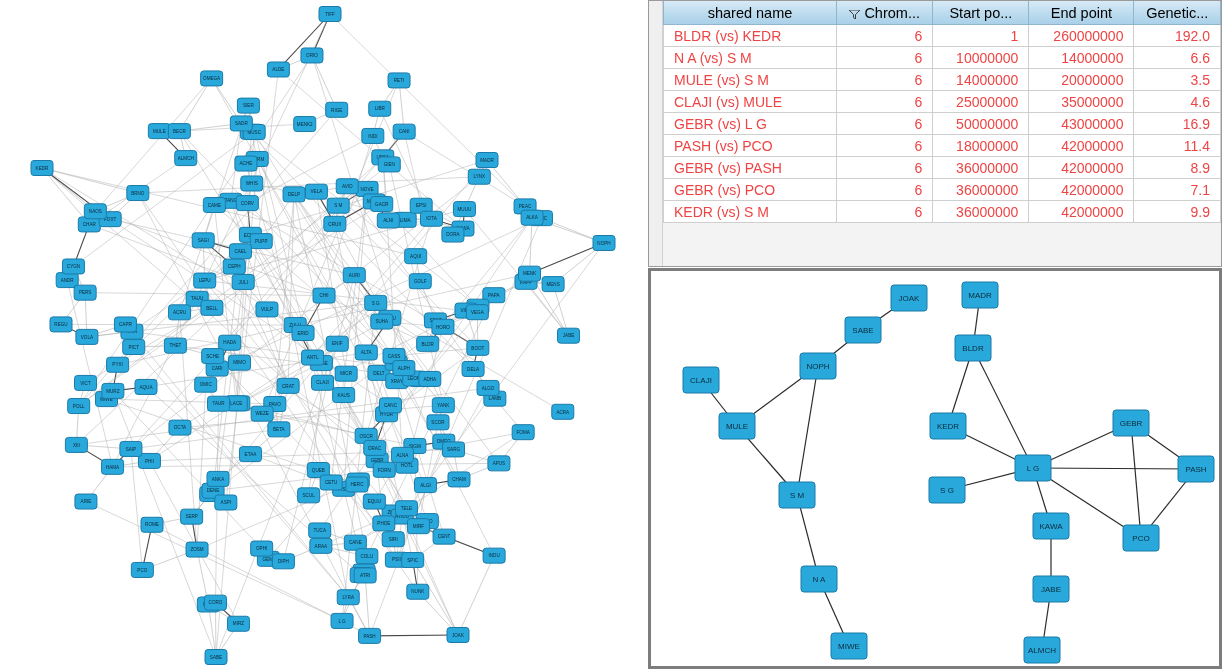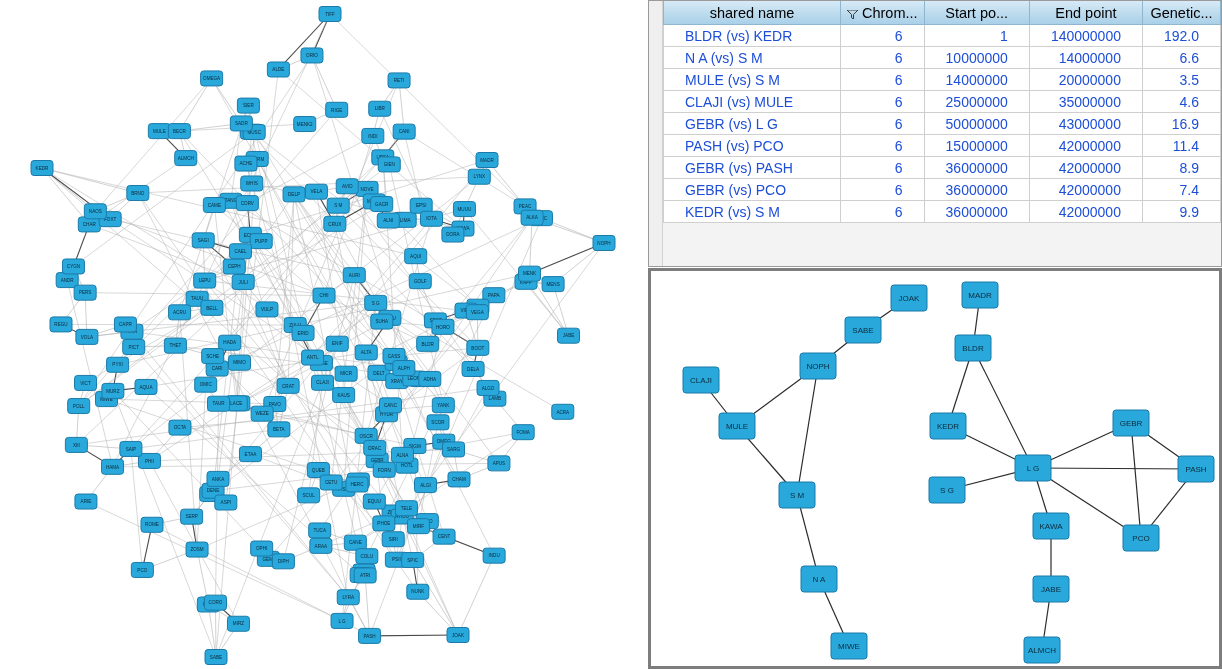--- a/index.html
+++ b/index.html
@@ -69,23 +69,23 @@
     font-size: 14.5px;
     color: #000;
     height: 23px;
     padding: 0 6px;
     text-align: center;
     white-space: nowrap;
   }
   table.grid td {
     border: 1px solid #cfcfcf;
     height: 21px;
-    padding: 0 21px;
+    padding: 0 10px;
     white-space: nowrap;
-    color: #1d4ed8;
+    color: #ef4444;
     font-size: 14px;
   }
   td.c-name { text-align: left; width: 152px; }
   td.c-num  { text-align: right; }
   th.c-name-h { width: 152px; }
   .filter-icon {
     display: inline-block;
     width: 11px;
     height: 9px;
     margin-right: 4px;
@@ -1019,21 +1019,21 @@
           <th>
             <span>Genetic...</span>
           </th>
         </tr>
       </thead>
       <tbody id="table-body">
           <tr>
             <td class="c-name">BLDR (vs) KEDR</td>
             <td class="c-num">6</td>
             <td class="c-num">1</td>
-            <td class="c-num">140000000</td>
+            <td class="c-num">260000000</td>
             <td class="c-num">192.0</td>
           </tr>
           <tr>
             <td class="c-name">N A (vs) S M</td>
             <td class="c-num">6</td>
             <td class="c-num">10000000</td>
             <td class="c-num">14000000</td>
             <td class="c-num">6.6</td>
           </tr>
           <tr>
@@ -1053,37 +1053,37 @@
           <tr>
             <td class="c-name">GEBR (vs) L G</td>
             <td class="c-num">6</td>
             <td class="c-num">50000000</td>
             <td class="c-num">43000000</td>
             <td class="c-num">16.9</td>
           </tr>
           <tr>
             <td class="c-name">PASH (vs) PCO</td>
             <td class="c-num">6</td>
-            <td class="c-num">15000000</td>
+            <td class="c-num">18000000</td>
             <td class="c-num">42000000</td>
             <td class="c-num">11.4</td>
           </tr>
           <tr>
             <td class="c-name">GEBR (vs) PASH</td>
             <td class="c-num">6</td>
             <td class="c-num">36000000</td>
             <td class="c-num">42000000</td>
             <td class="c-num">8.9</td>
           </tr>
           <tr>
             <td class="c-name">GEBR (vs) PCO</td>
             <td class="c-num">6</td>
             <td class="c-num">36000000</td>
             <td class="c-num">42000000</td>
-            <td class="c-num">7.4</td>
+            <td class="c-num">7.1</td>
           </tr>
           <tr>
             <td class="c-name">KEDR (vs) S M</td>
             <td class="c-num">6</td>
             <td class="c-num">36000000</td>
             <td class="c-num">42000000</td>
             <td class="c-num">9.9</td>
           </tr>
         </tbody>
     </table>

